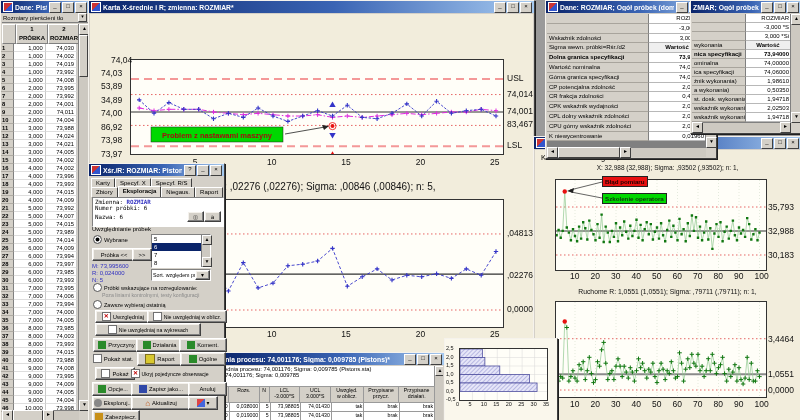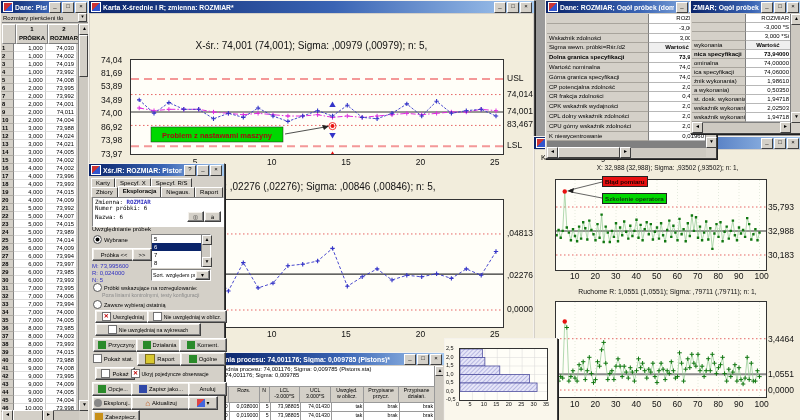--- a/index.html
+++ b/index.html
@@ -343,21 +343,20 @@
   <div class="tb">
     <span class="wicon"></span>
     <span class="t">Karta X-średnie i R; zmienna:  ROZMIAR*</span>
     <span class="wb">
         <i>_</i>
         <i>□</i>
         <i>×</i>
       </span>
   </div>
   <div class="body">
-    <div class="ctitle" style="top:26px;font-size:10px;">X-śr.: 74,001 (74,001); Sigma: ,00979 (,00979); n: 5,</div>
     <div class="plot" style="left:40px;top:45px;width:372px;height:94px;">
       <svg id="svg-xbar" width="372" height="94" style="display:block">
           <line x1="0" x2="372" y1="19.114093959746192" y2="19.114093959746192" stroke="#f49898" stroke-width="2" stroke-dasharray="8 5"></line>
           <line x1="0" x2="372" y1="86.22818791947392" y2="86.22818791947392" stroke="#f49898" stroke-width="2" stroke-dasharray="8 5"></line>
           <line x1="0" x2="372" y1="34.55033557048185" y2="34.55033557048185" stroke="#e04040" stroke-width="0.8" stroke-dasharray="1.5 2.5"></line>
           <line x1="0" x2="372" y1="65.42281879195318" y2="65.42281879195318" stroke="#e04040" stroke-width="0.8" stroke-dasharray="1.5 2.5"></line>
           <line x1="0" x2="372" y1="52" y2="52" stroke="#303030" stroke-width="1.2"></line>
           <polyline points="8.170000000000016,47.973154362415954 23.040000000000006,50.65771812081803 37.91000000000001,49.31543624161699 52.78,49.31543624161699 67.65,49.31543624161699 82.52000000000001,52 97.39,53.34228187920104 112.26,54.68456375840208 127.13,53.34228187920104 142,54.68456375840208 156.87,56.026845637584046 171.74,56.026845637584046 186.61,54.68456375840208 201.48,57.369127516785085 216.35,56.026845637584046 231.22,57.369127516785085 246.08999999999997,56.026845637584046 260.96,54.68456375840208 275.83,53.34228187920104 290.7,54.68456375840208 305.57,53.34228187920104 320.44,52 335.31,52 350.17999999999995,49.31543624161699 365.04999999999995,50.65771812081803" fill="none" stroke="#e02ae0" stroke-width="1" stroke-dasharray="5 2 1.5 2"></polyline>
           <path d="M6.0 48.0H10.4M8.2 45.8V50.2M20.8 50.7H25.2M23.0 48.5V52.9M35.7 49.3H40.1M37.9 47.1V51.5M50.6 49.3H55.0M52.8 47.1V51.5M65.5 49.3H69.9M67.7 47.1V51.5M80.3 52.0H84.7M82.5 49.8V54.2M95.2 53.3H99.6M97.4 51.1V55.5M110.1 54.7H114.5M112.3 52.5V56.9M124.9 53.3H129.3M127.1 51.1V55.5M139.8 54.7H144.2M142.0 52.5V56.9M154.7 56.0H159.1M156.9 53.8V58.2M169.5 56.0H173.9M171.7 53.8V58.2M184.4 54.7H188.8M186.6 52.5V56.9M199.3 57.4H203.7M201.5 55.2V59.6M214.2 56.0H218.5M216.3 53.8V58.2M229.0 57.4H233.4M231.2 55.2V59.6M243.9 56.0H248.3M246.1 53.8V58.2M258.8 54.7H263.2M261.0 52.5V56.9M273.6 53.3H278.0M275.8 51.1V55.5M288.5 54.7H292.9M290.7 52.5V56.9M303.4 53.3H307.8M305.6 51.1V55.5M318.2 52.0H322.6M320.4 49.8V54.2M333.1 52.0H337.5M335.3 49.8V54.2M348.0 49.3H352.4M350.2 47.1V51.5M362.8 50.7H367.2M365.0 48.5V52.9" stroke="#e02ae0" stroke-width="1" fill="none"></path>
           <polyline points="8.170000000000016,39.91946308724786 23.040000000000006,53.34228187920104 37.91000000000001,42.60402684564994 52.78,49.31543624161699 67.65,49.31543624161699 82.52000000000001,58.711409395986124 97.39,53.34228187920104 112.26,57.369127516785085 127.13,47.973154362415954 142,56.026845637584046 156.87,61.39597315436913 171.74,56.026845637584046 186.61,50.65771812081803 201.48,56.026845637584046 216.35,45.28859060403295 231.22,57.369127516785085 246.08999999999997,58.711409395986124 260.96,53.34228187920104 275.83,43.94630872483191 290.7,56.026845637584046 305.57,41.2617449664489 320.44,53.34228187920104 335.31,50.65771812081803 350.17999999999995,49.31543624161699 365.04999999999995,56.026845637584046" fill="none" stroke="#3434c8" stroke-width="0.9" stroke-dasharray="2.5 1.5"></polyline>
@@ -367,22 +366,22 @@
           <circle cx="201.48" cy="66.0939597315537" r="2" fill="#e81010"></circle>
           <circle cx="201.48" cy="66.0939597315537" r="3.6" fill="none" stroke="#e81010" stroke-width="0.8"></circle>
           <path d="M201.48 91.28187919464202L204.67999999999998 96.78187919464202L198.28 96.78187919464202Z" fill="#e81010"></path>
           <rect x="20" y="67" width="132" height="15" fill="#00d800" stroke="#222" stroke-width="0.5"></rect>
           <text x="86" y="78" text-anchor="middle" font-size="7.5" font-weight="bold" fill="#a01010" font-family="Liberation Sans,sans-serif">Problem z nastawami maszyny</text>
           <line x1="154" y1="74" x2="194" y2="67" stroke="#222" stroke-width="0.8"></line>
           <path d="M198 66 L191 65 L193 70 Z" fill="#222"></path>
         </svg>
     </div>
     <div id="xbar-yticks">
-        <span class="tick" style="left: 11px; top: 40.651px;">74,04</span>
-        <span class="tick" style="left: 11px; top: 54.0738px;">81,69</span>
+        <span class="tick" style="left: 21px; top: 40.651px;">74,04</span>
+        <span class="tick" style="left: 11px; top: 54.0738px;">74,03</span>
         <span class="tick" style="left: 11px; top: 67.4966px;">53,89</span>
         <span class="tick" style="left: 11px; top: 80.9195px;">34,89</span>
         <span class="tick" style="left: 11px; top: 94.3423px;">74,00</span>
         <span class="tick" style="left: 11px; top: 107.765px;">86,92</span>
         <span class="tick" style="left: 11px; top: 121.188px;">73,98</span>
         <span class="tick" style="left: 11px; top: 134.611px;">73,97</span>
       </div>
     <div id="xbar-right">
         <span class="rlab" style="left: 417px; top: 59.1141px;">USL</span>
         <span class="rlab" style="left: 417px; top: 74.5503px;">74,014</span>

